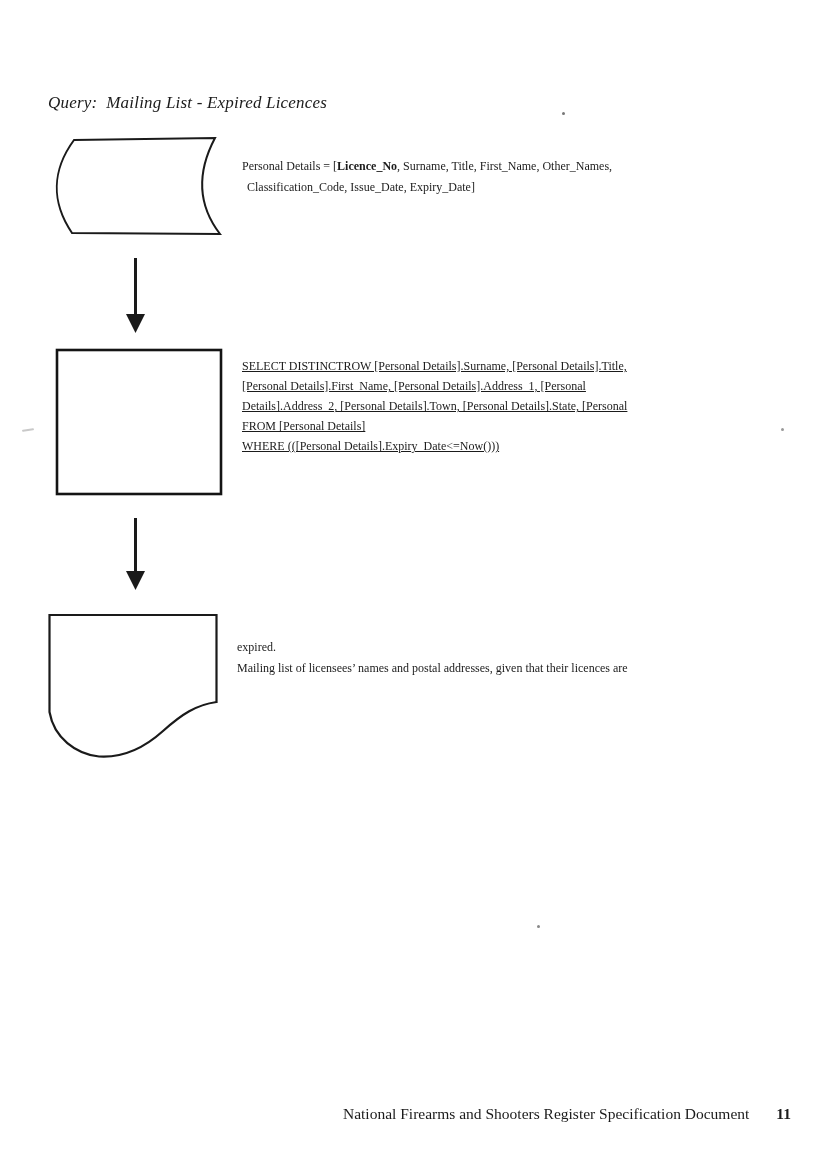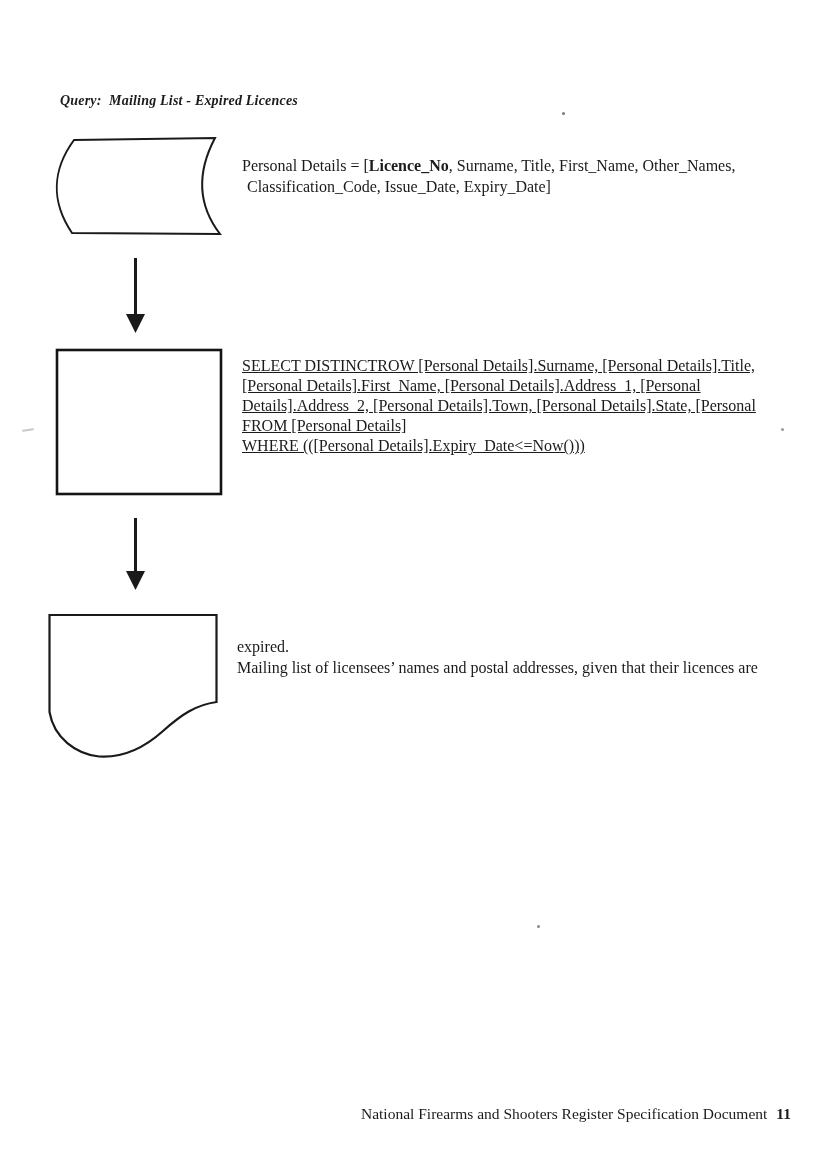--- a/index.html
+++ b/index.html
@@ -6,36 +6,36 @@
   .page{
     position:relative;
     width:827px;height:1170px;
     margin:0 auto;
     background:#ffffff;
     font-family:"Liberation Serif","DejaVu Serif",serif;
     color:#1b1b1b;
     overflow:hidden;
   }
   .title{
-    position:absolute;left:60px;top:93px;
-    font-size:14px;font-weight:bold;font-style:italic;
+    position:absolute;left:48px;top:93px;
+    font-size:17px;font-weight:normal;font-style:italic;
     white-space:pre;letter-spacing:0.2px;
   }
   .shapes{position:absolute;left:0;top:0;}
-  .annot{position:absolute;font-size:16px;line-height:20.5px;}
+  .annot{position:absolute;font-size:12px;line-height:20.5px;}
   .annot .tline{white-space:nowrap;}
   .a1{left:242px;top:156px;width:555px;}
   .a1 .ind{padding-left:5px;}
   .a2{left:242px;top:356px;width:560px;line-height:20.1px;text-decoration:underline;}
   .a3{left:237px;top:637px;width:560px;}
   .footer{
     position:absolute;top:1105px;right:36px;
     font-size:15.5px;white-space:nowrap;
   }
-  .footer b{margin-left:9px;}
+  .footer b{margin-left:27px;}
   .speck{position:absolute;background:#8a8a8a;border-radius:50%;}
   .sp1{left:562px;top:112px;width:3px;height:3px;background:#777;}
   .sp2{left:781px;top:428px;width:3px;height:3px;background:#999;}
   .sp3{left:537px;top:925px;width:3px;height:3px;background:#888;}
   .smudge{position:absolute;left:22px;top:429px;width:12px;height:2px;
     background:#c9c9c9;border-radius:1px;transform:rotate(-8deg);}
 </style>
 </head>
 <body>
 

